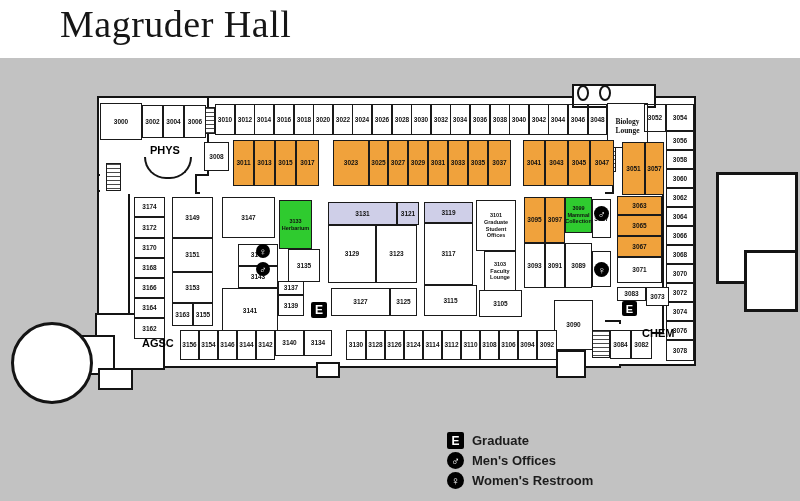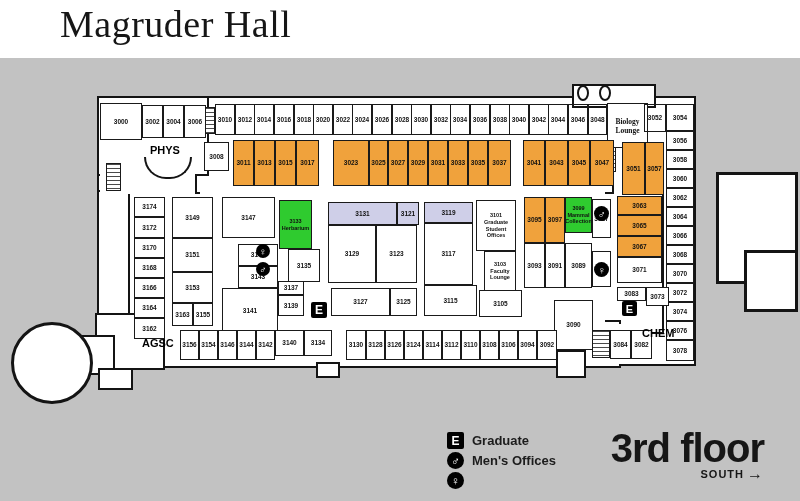--- a/index.html
+++ b/index.html
@@ -463,22 +463,16 @@
       <div class="legend-row">
         <div class="icon elev" style="width: 17px; height: 17px; font-size: 12px;">E</div>
         <span class="legend-label">Graduate</span>
       </div>
       <div class="legend-row">
         <div class="icon rr" style="width: 17px; height: 17px; font-size: 12px;">♂</div>
         <span class="legend-label">Men's Offices</span>
       </div>
       <div class="legend-row">
         <div class="icon rr" style="width: 17px; height: 17px; font-size: 12px;">♀</div>
+        <span class="legend-label">Women's Restroom</span>
       </div>
     </div>
-  <div class="floor">
-    <div class="floor-name">3rd floor</div>
-    <div class="floor-south">
-      <span>SOUTH</span>
-      <span class="arrow">→</span>
-    </div>
-  </div>
 </div>
 
 </body></html>

